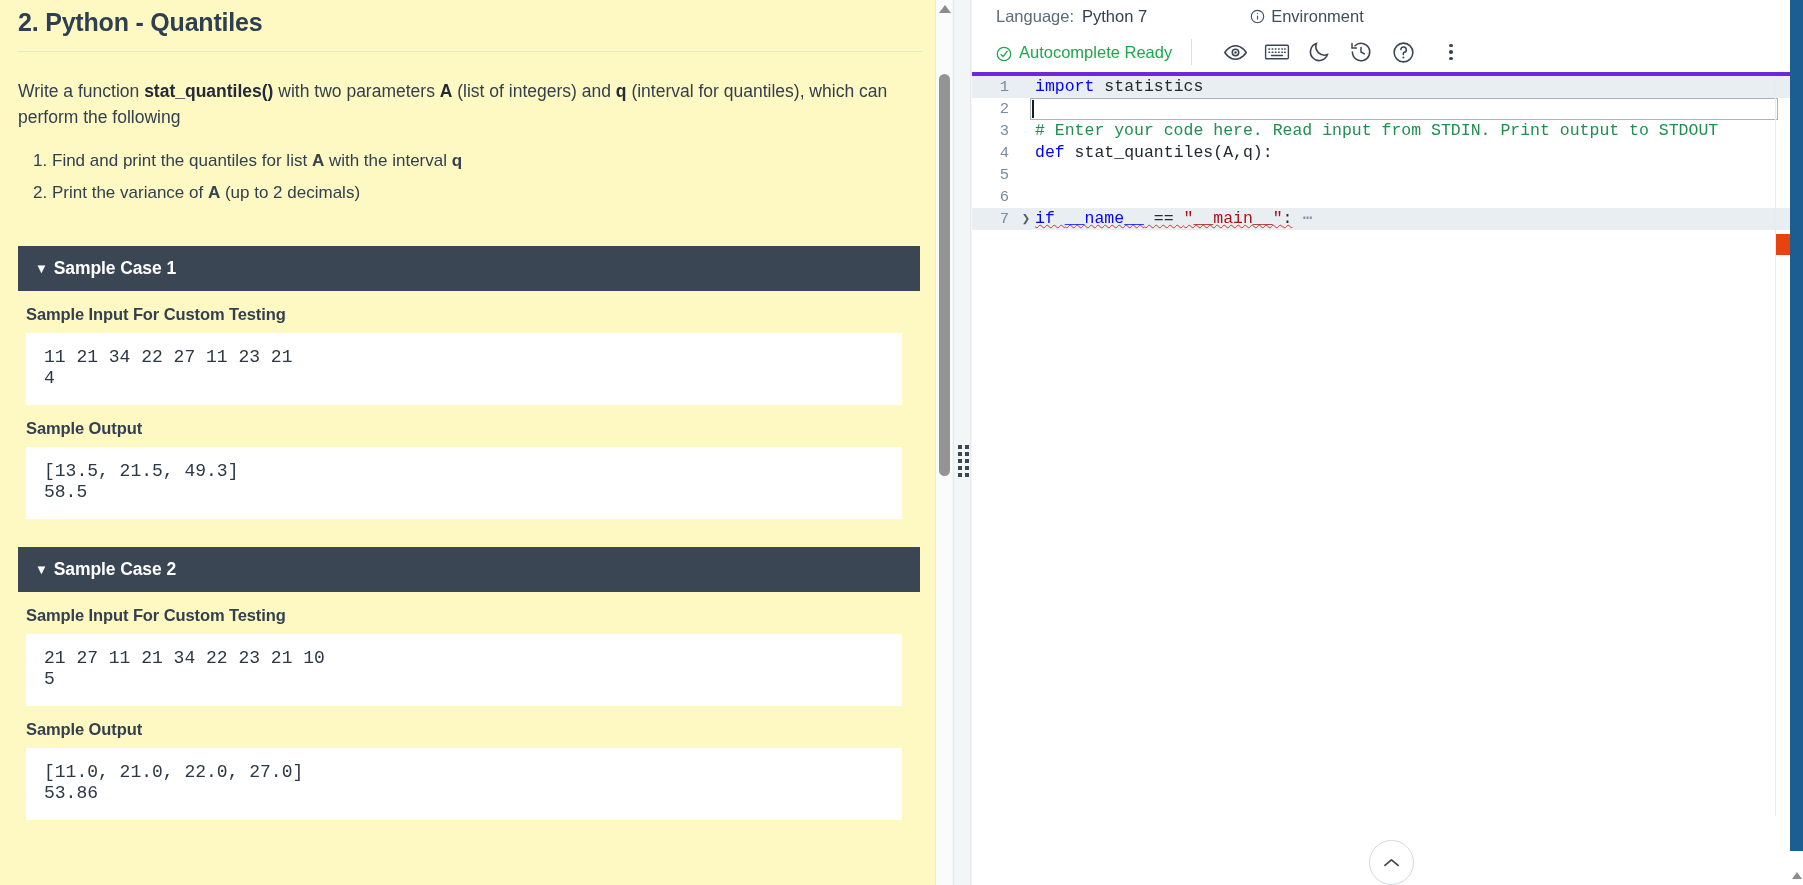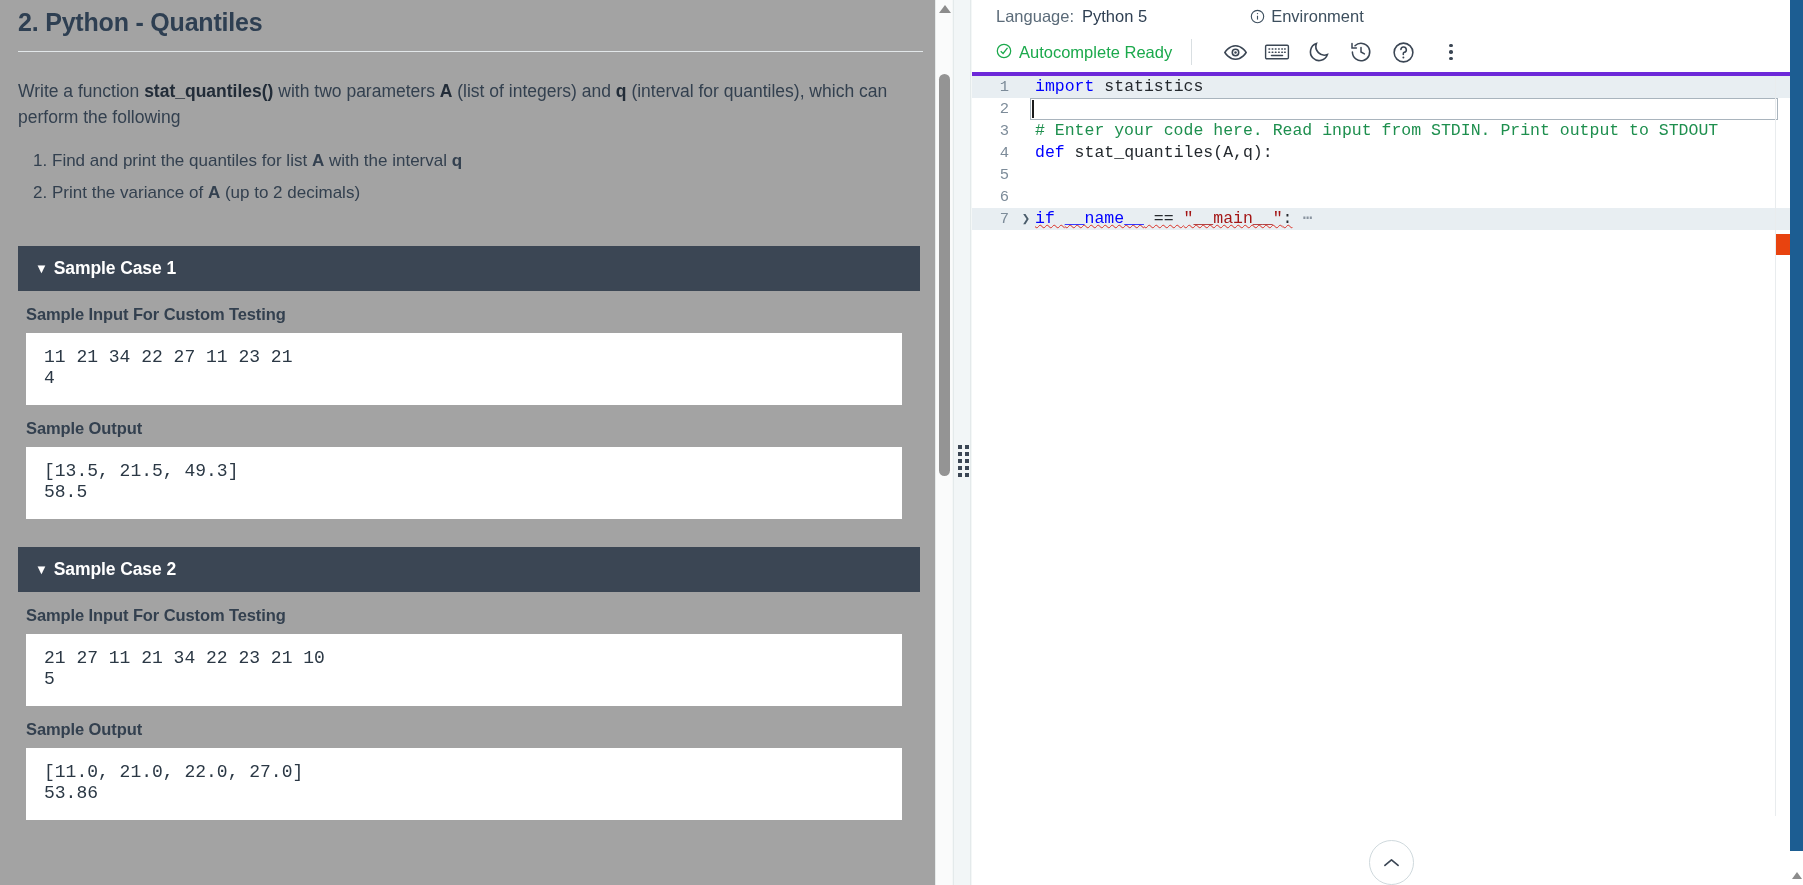--- a/index.html
+++ b/index.html
@@ -14,21 +14,21 @@
     position: relative;
     width: 1803px; height: 885px;
     background: #f4f7f7;
   }
 
   
   #left-pane {
     position: absolute;
     left: 0; top: 0;
     width: 952px; height: 885px;
-    background: #a3a3a3;
+    background: #fef9c3;
     overflow: hidden;
   }
   #left-content {
     position: absolute;
     left: 0; top: 0;
     width: 932px;
     padding: 0 22px 0 18px;
   }
   #problem-title {
     font-size: 25px;
@@ -182,21 +182,21 @@
   }
   #environment-group svg { margin-right: 6px; }
 
   #header-row2 {
     display: flex;
     align-items: center;
     padding: 0 0 0 24px;
     height: 40px;
   }
   #autocomplete-status {
-    display: flex; align-items: flex-start;
+    display: flex; align-items: flex-end;
     color: #1ba94c;
     font-size: 16.5px;
   }
   #autocomplete-status svg { margin-right: 7px; }
   #header-sep {
     width: 1px; height: 26px;
     background: #d9dfe2;
     margin: 0 22px 0 19px;
   }
   .tool-icon {
@@ -455,21 +455,21 @@
         <i></i>
         <i></i>
     </div>
   </div>
 
   <div id="right-pane">
 
     <div id="editor-header">
       <div id="header-row1">
         <span id="lang-label">Language:</span>
-        <span id="lang-value">Python 5</span>
+        <span id="lang-value">Python 7</span>
         <span id="environment-group">
           <svg width="15" height="15" viewBox="0 0 16 16" fill="none" stroke="#3d4f5e" stroke-width="1.2">
             <circle cx="8" cy="8" r="6.6"></circle>
               <line x1="8" y1="7.2" x2="8" y2="11.3"></line>
               <circle cx="8" cy="4.9" r="0.75" fill="#3d4f5e" stroke="none"></circle>
           </svg>
           <span>Environment</span>
         </span>
       </div>
 

